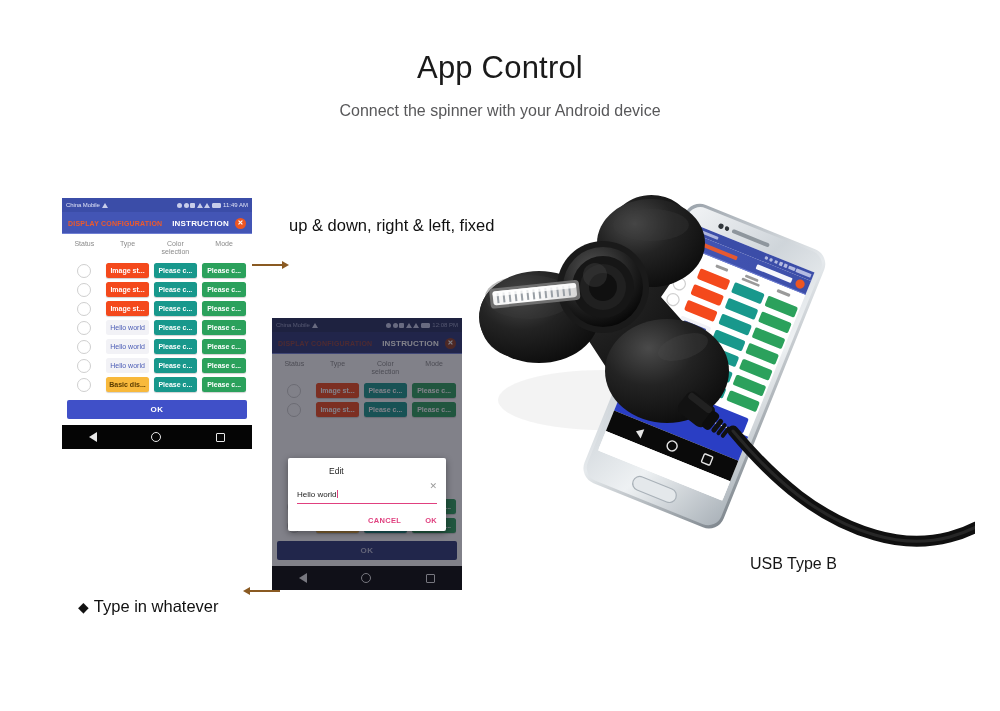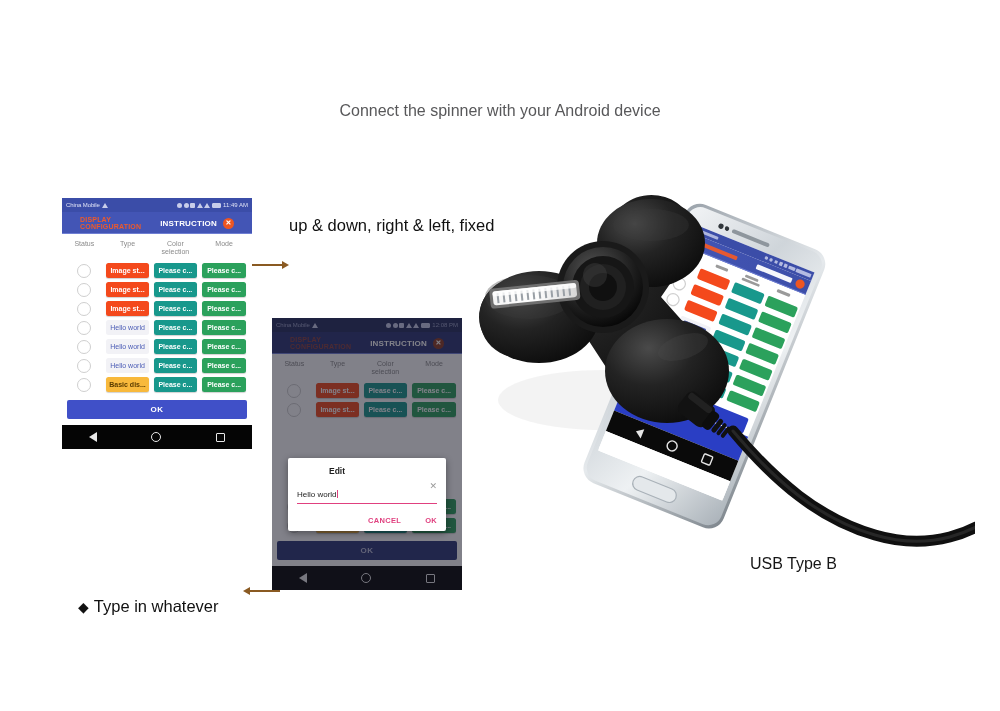--- a/index.html
+++ b/index.html
@@ -35,21 +35,21 @@
   .sb-ico.tri {
     width:0;height:0;border-radius:0;background:none;
     border-left:3px solid transparent;border-right:3px solid transparent;
     border-bottom:5px solid #c8cdea;
   }
   .sb-batt{ width:9px;height:5px;border:.8px solid #c8cdea;border-radius:1px;background:#c8cdea;}
   .sb-time{ font-size:6px; margin-left:1px; }
 
   .appbar {
     height:22px; background:#4355b5; display:flex; align-items:center;
-    padding:0 18px; position:relative;
+    padding:0 6px; position:relative;
   }
   .appbar-title { font-size:7px; font-weight:700; color:#ef5a2a; letter-spacing:.2px; }
   .appbar-right { margin-left:auto; display:flex; align-items:center; gap:6px; }
   .appbar-instr { font-size:8px; font-weight:700; color:#ffffff; letter-spacing:.2px; }
   .appbar-close {
     width:11px;height:11px;border-radius:50%;background:#ee5622;
     color:#fff;font-size:7px;display:flex;align-items:center;justify-content:center;
     font-weight:700;
   }
   .appbar-underline{ position:absolute; left:0; bottom:0; width:100%; height:1.5px; background:#6f7fd4; }
@@ -109,21 +109,21 @@
   #phone2 .appbar { background:#2b3474; }
   #phone2 .appbar-title { color:#8d3f3c; }
   #phone2 .appbar-close { background:#8d3b22; }
   #phone2 .statusbar { background:#242d5e; color:#9aa0c6; }
 
   .dialog {
     position:absolute; left:16px; top:140px; width:158px;
     background:#ffffff; border-radius:2px; box-shadow:0 2px 7px rgba(0,0,0,.4);
     padding:8px 9px 6px 9px; z-index:20;
   }
-  .dlg-title { font-size:8.5px; font-weight:700; color:#1e1e1e; margin-bottom:7px;padding-left:32px; }
+  .dlg-title { font-size:8.5px; font-weight:400; color:#1e1e1e; margin-bottom:7px;padding-left:32px; }
   .dlg-inputwrap { position:relative; border-bottom:1.4px solid #e0407f; padding-bottom:2px; }
   .dlg-input { font-size:8px; color:#1e1e1e; }
   .dlg-caret { display:inline-block; width:1px; height:8px; background:#e0407f;
                vertical-align:-1px; margin-left:.5px; }
   .dlg-clear { position:absolute; right:0; top:-1px; font-size:9px; color:#9a9a9a; line-height:9px; }
   .dlg-actions { display:flex; justify-content:flex-end; gap:24px; margin-top:12px; }
   .dlg-btn { font-size:7.5px; font-weight:700; color:#e0407f; letter-spacing:.3px; }
 
   #phone2 .ok-btn { background:#2c3575; color:#b9bdd8; }
 
@@ -151,20 +151,21 @@
 
   .usb-label {
     position:absolute; left:750px; top:555px; font-size:16px; color:#161616;
   }
 </style>
 </head>
 <body>
 
 <div id="stage">
 
+  <div class="page-title">App Control</div>
   <div class="page-sub">Connect the spinner with your Android device</div>
 
   <div class="phone" id="phone1">
     <div class="statusbar">
       <div class="sb-left">
         <span class="sb-carrier">China Mobile</span>
         <span class="sb-ico tri"></span>
       </div>
       <div class="sb-right">
         <span class="sb-ico"></span>

